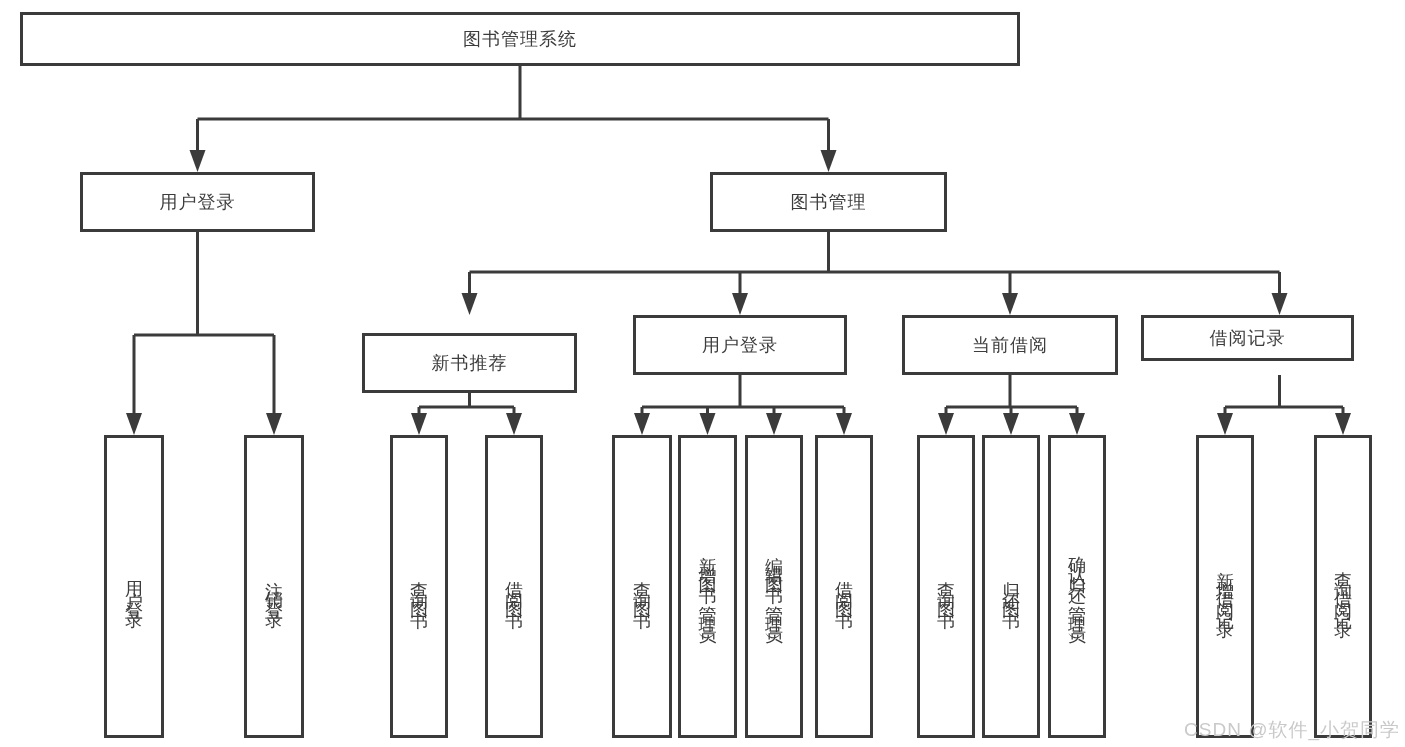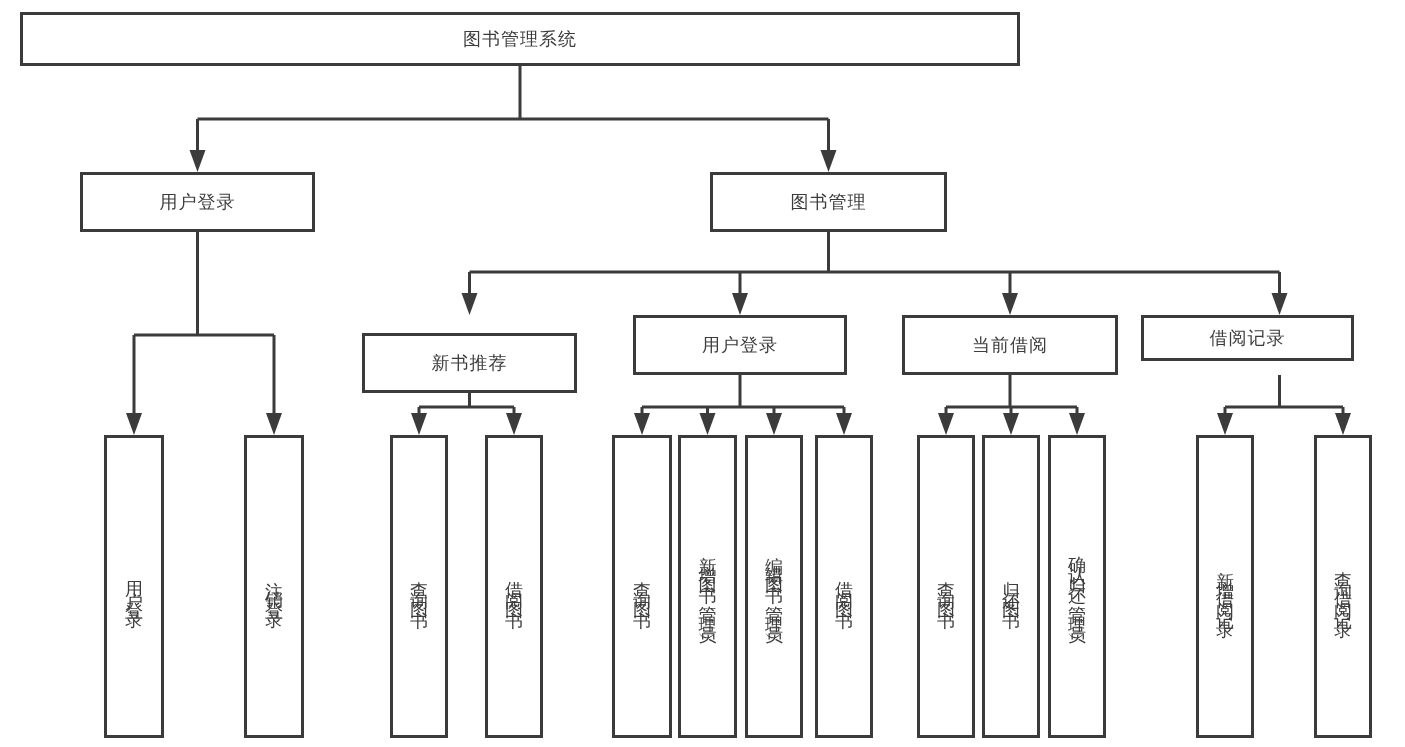--- a/index.html
+++ b/index.html
@@ -127,14 +127,15 @@
   <div class="box v" style="left:745px; width:58px;">编辑图书（管理员）</div>
   <div class="box v" style="left:815px; width:58px;">借阅图书</div>
 
   <div class="box v" style="left:917px; width:58px;">查询图书</div>
   <div class="box v" style="left:982px; width:58px;">归还图书</div>
   <div class="box v" style="left:1048px; width:58px;">确认归还（管理员）</div>
 
   <div class="box v" style="left:1196px; width:58px;">新增借阅记录</div>
   <div class="box v" style="left:1314px; width:58px;">查询借阅记录</div>
 
+  <div class="watermark">CSDN @软件_小贺同学</div>
 
 </div>
 
 </body></html>

